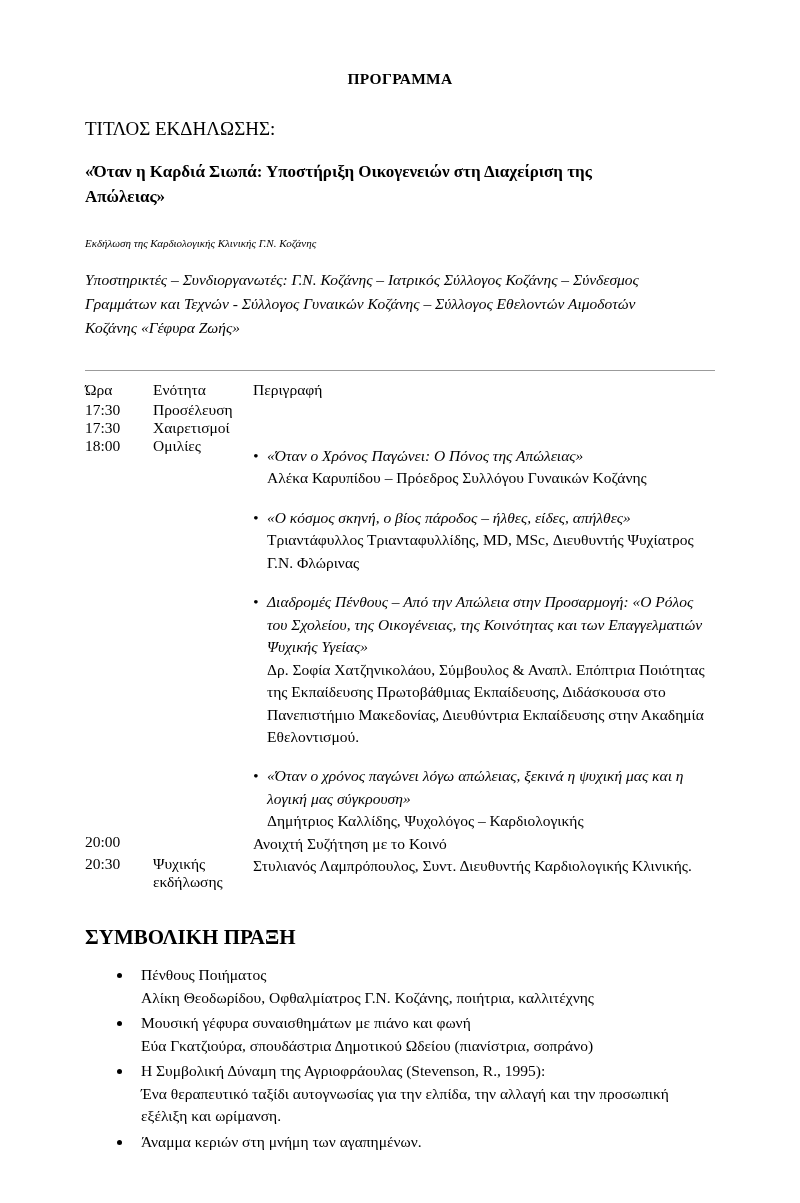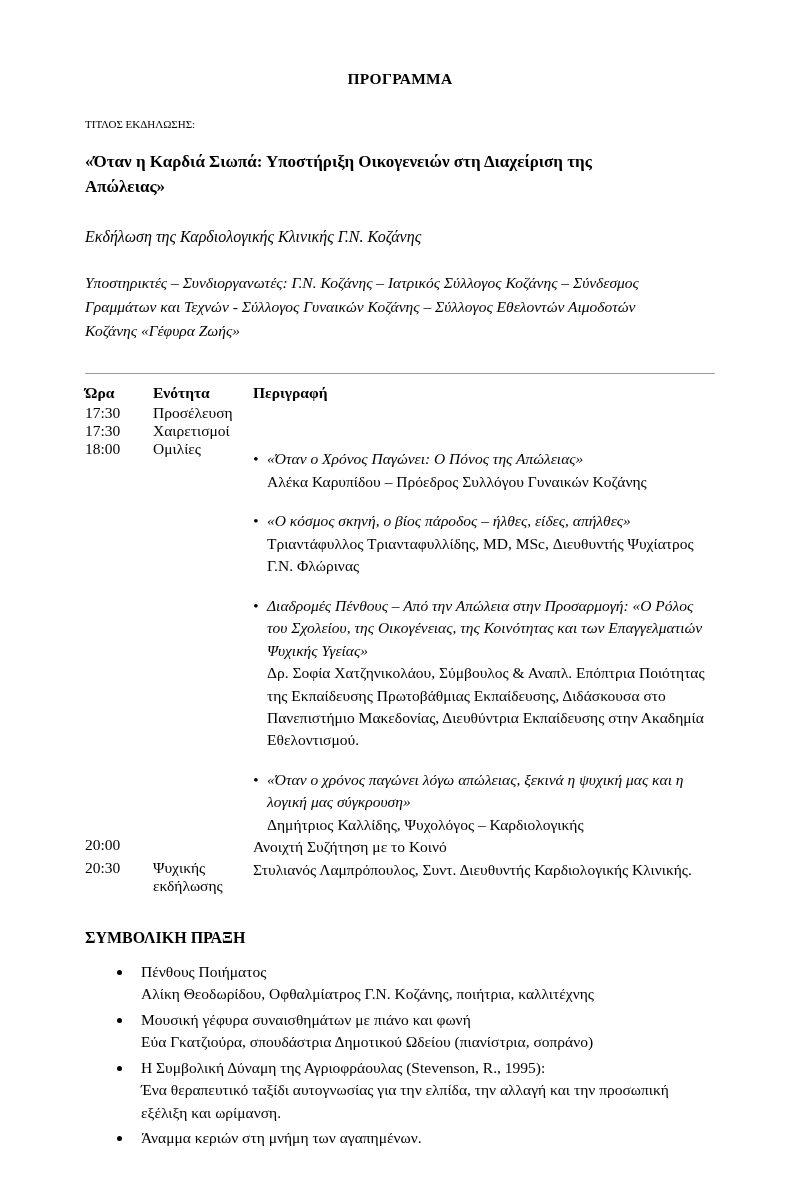--- a/index.html
+++ b/index.html
@@ -22,35 +22,35 @@
     position: relative;
   }
   .doc-title {
     text-align: center;
     font-weight: bold;
     font-size: 15.5px;
     letter-spacing: 0.3px;
     margin: 10px 0 30px 0;
   }
   .label-line {
-    font-size: 11px;
+    font-size: 19px;
     margin-bottom: 20px;
   }
   .event-title {
     font-weight: bold;
     font-size: 17px;
     line-height: 1.45;
     margin-bottom: 26px;
     max-width: 560px;
   }
   .italic-line {
     font-style: italic;
-    font-size: 16px;
+    font-size: 11px;
     line-height: 1.5;
-    margin-bottom: 22px;
+    margin-bottom: 16px;
   }
   .supporters {
     font-style: italic;
     font-size: 15.5px;
     line-height: 1.55;
     margin-bottom: 30px;
     max-width: 600px;
   }
   .rule {
     border: none;
@@ -62,21 +62,21 @@
     border-collapse: collapse;
     font-size: 15.5px;
   }
   table.agenda td, table.agenda th {
     vertical-align: top;
     padding: 0;
     text-align: left;
     font-weight: normal;
   }
   table.agenda th {
-    font-weight: bold;
+    font-weight: normal;
     padding-bottom: 2px;
   }
   .col-time { width: 68px; }
   .col-section { width: 100px; }
   .col-desc { width: auto; }
   th.col-desc {
     text-align: center;
     padding-left: 0;
   }
   .desc-cell {
@@ -95,21 +95,21 @@
     position: absolute;
     left: 0;
     top: 0;
   }
   .entry .head.italic { font-style: italic; }
   .entry .sub { padding-left: 14px; }
   .mid-align td { vertical-align: middle; }
   .plain-row td { padding-top: 1px; font-family: Liberation Serif, serif; }
   h2.section-head {
     font-weight: bold;
-    font-size: 16px;
+    font-size: 21px;
     margin: 34px 0 14px 0;
   }
   ul.symbolic {
     margin: 0;
     padding-left: 48px;
     font-size: 15.5px;
     line-height: 1.45;
   }
   ul.symbolic li {
     margin-bottom: 3px;

